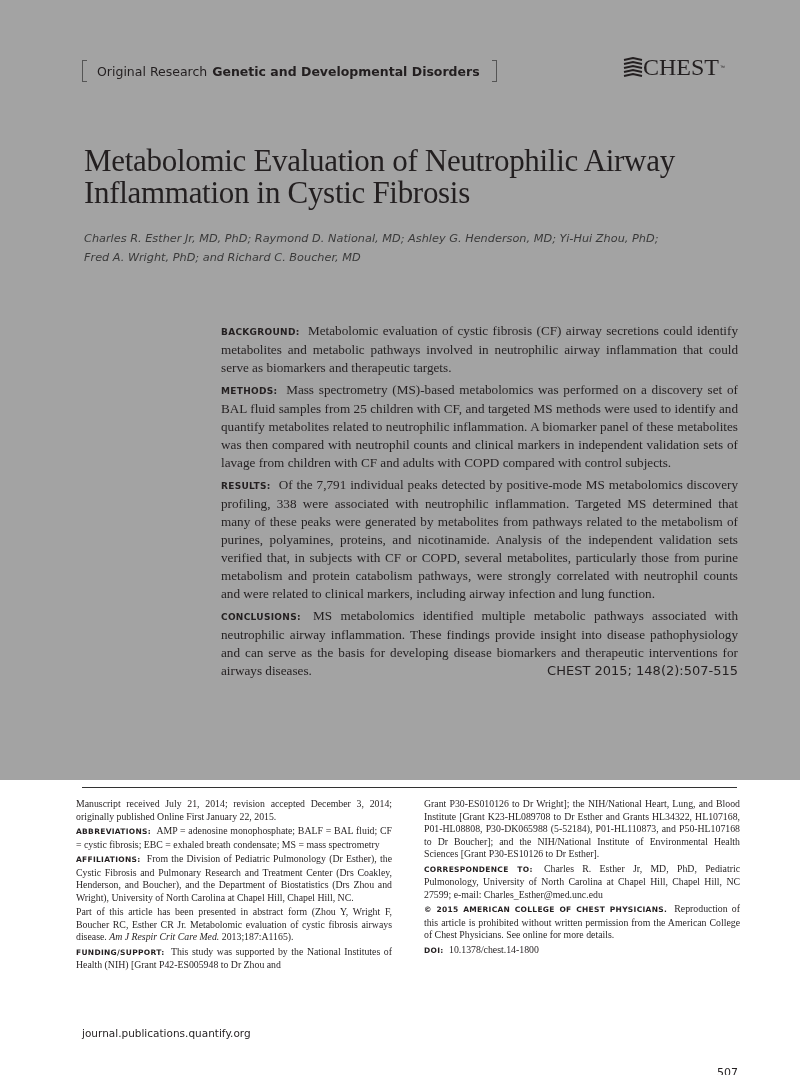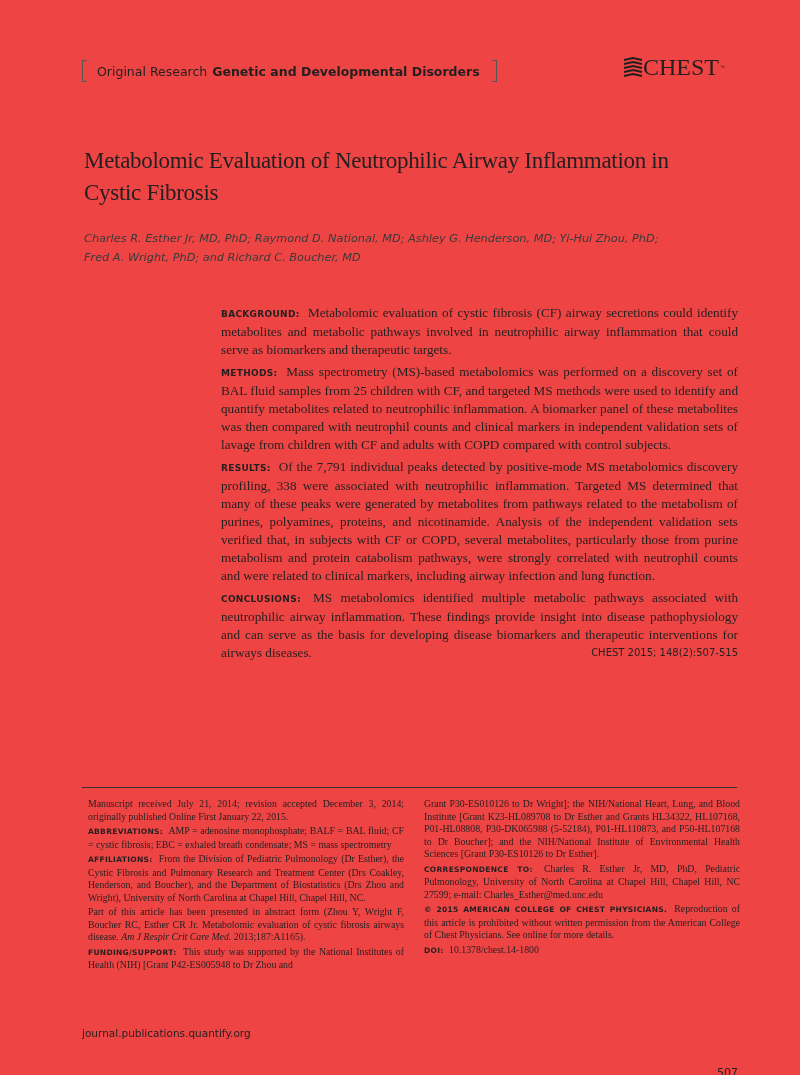--- a/index.html
+++ b/index.html
@@ -1,53 +1,53 @@
 <!DOCTYPE html>
 <html><head>
 <meta charset="utf-8">
 <style>
   html, body { margin: 0; padding: 0; background: #ffffff; }
   body { width: 800px; height: 1075px; position: relative; overflow: hidden; color: #231f20; }
-  .page { position: absolute; left: 0; top: 0; width: 800px; height: 1075px; background: #ef4444; }
+  .page { position: absolute; left: 0; top: 0; width: 800px; height: 780px; background: #a3a3a3; }
 
   
   .section-tag { position: absolute; left: 82px; top: 60px; height: 22px; display: flex; align-items: center;
     font-family: "DejaVu Sans", sans-serif; font-size: 12.5px; color: #231f20; }
   .bracket { display: inline-block; width: 4px; height: 20px; border: 1px solid #555; }
   .bracket.left { border-right: none; margin-right: 10px; }
   .bracket.right { border-left: none; margin-left: 12px; }
   .tag-type { font-weight: normal; margin-right: 5px; }
   .tag-category { font-weight: bold; }
 
   .logo { position: absolute; left: 623px; top: 55px; display: flex; align-items: center; }
   .logo svg { display: block; }
   .logo-text { font-family: "Liberation Serif", serif; font-size: 24px; letter-spacing: 0px; color: #231f20; line-height: 24px; }
   .logo-tm { font-family: "Liberation Sans", sans-serif; font-size: 5px; vertical-align: top; margin-left: 1px; }
 
   
   .title { position: absolute; left: 84px; top: 145px; width: 620px;
-    font-family: "Liberation Serif", serif; font-size: 23px; line-height: 32px; color: #231f20; margin: 0; font-weight: normal; letter-spacing: -0.3px; }
+    font-family: "Liberation Serif", serif; font-size: 31px; line-height: 32px; color: #231f20; margin: 0; font-weight: normal; letter-spacing: -0.3px; }
 
   .authors { position: absolute; left: 84px; top: 229px; width: 640px;
     font-family: "DejaVu Sans", sans-serif; font-style: italic; font-size: 11.3px; line-height: 19px; color: #3a3a3a; }
 
   
-  .abstract { position: absolute; left: 221px; top: 304px; width: 517px;
+  .abstract { position: absolute; left: 221px; top: 322px; width: 517px;
     font-family: "Liberation Serif", serif; font-size: 13.2px; line-height: 18px; color: #231f20; text-align: justify; }
   .abstract p { margin: 0 0 4px 0; }
   .label { font-family: "DejaVu Sans", sans-serif; font-weight: bold; font-size: 9px; letter-spacing: 0.3px; margin-right: 4px; text-transform: uppercase; }
-  .citation { float: right; font-family: "DejaVu Sans", sans-serif; font-size: 10px; }
+  .citation { float: right; font-family: "DejaVu Sans", sans-serif; font-size: 13px; }
 
   
   .rule { position: absolute; left: 82px; top: 787px; width: 655px; height: 0; border-top: 1.5px solid #333; }
 
   
   .foot-col { position: absolute; top: 798px; width: 316px;
     font-family: "Liberation Serif", serif; font-size: 9.8px; line-height: 12.5px; color: #231f20; text-align: justify; }
-  .foot-col.left { left: 88px; }
+  .foot-col.left { left: 76px; }
   .foot-col.right { left: 424px; top: 798px; }
   .foot-col p { margin: 0 0 2px 0; }
   .flabel { font-family: "DejaVu Sans", sans-serif; font-weight: bold; font-size: 7.5px; letter-spacing: 0.3px; text-transform: uppercase; margin-right: 3px; }
   .ital { font-style: italic; }
 
   
   .footer-url { position: absolute; left: 82px; top: 1027px; font-family: "DejaVu Sans", sans-serif; font-size: 10.5px; color: #231f20; }
   .footer-page { position: absolute; right: 62px; top: 1026px; font-family: "DejaVu Sans", sans-serif; font-size: 11px; color: #231f20; margin-top: 40px; }
 </style>
 </head>

